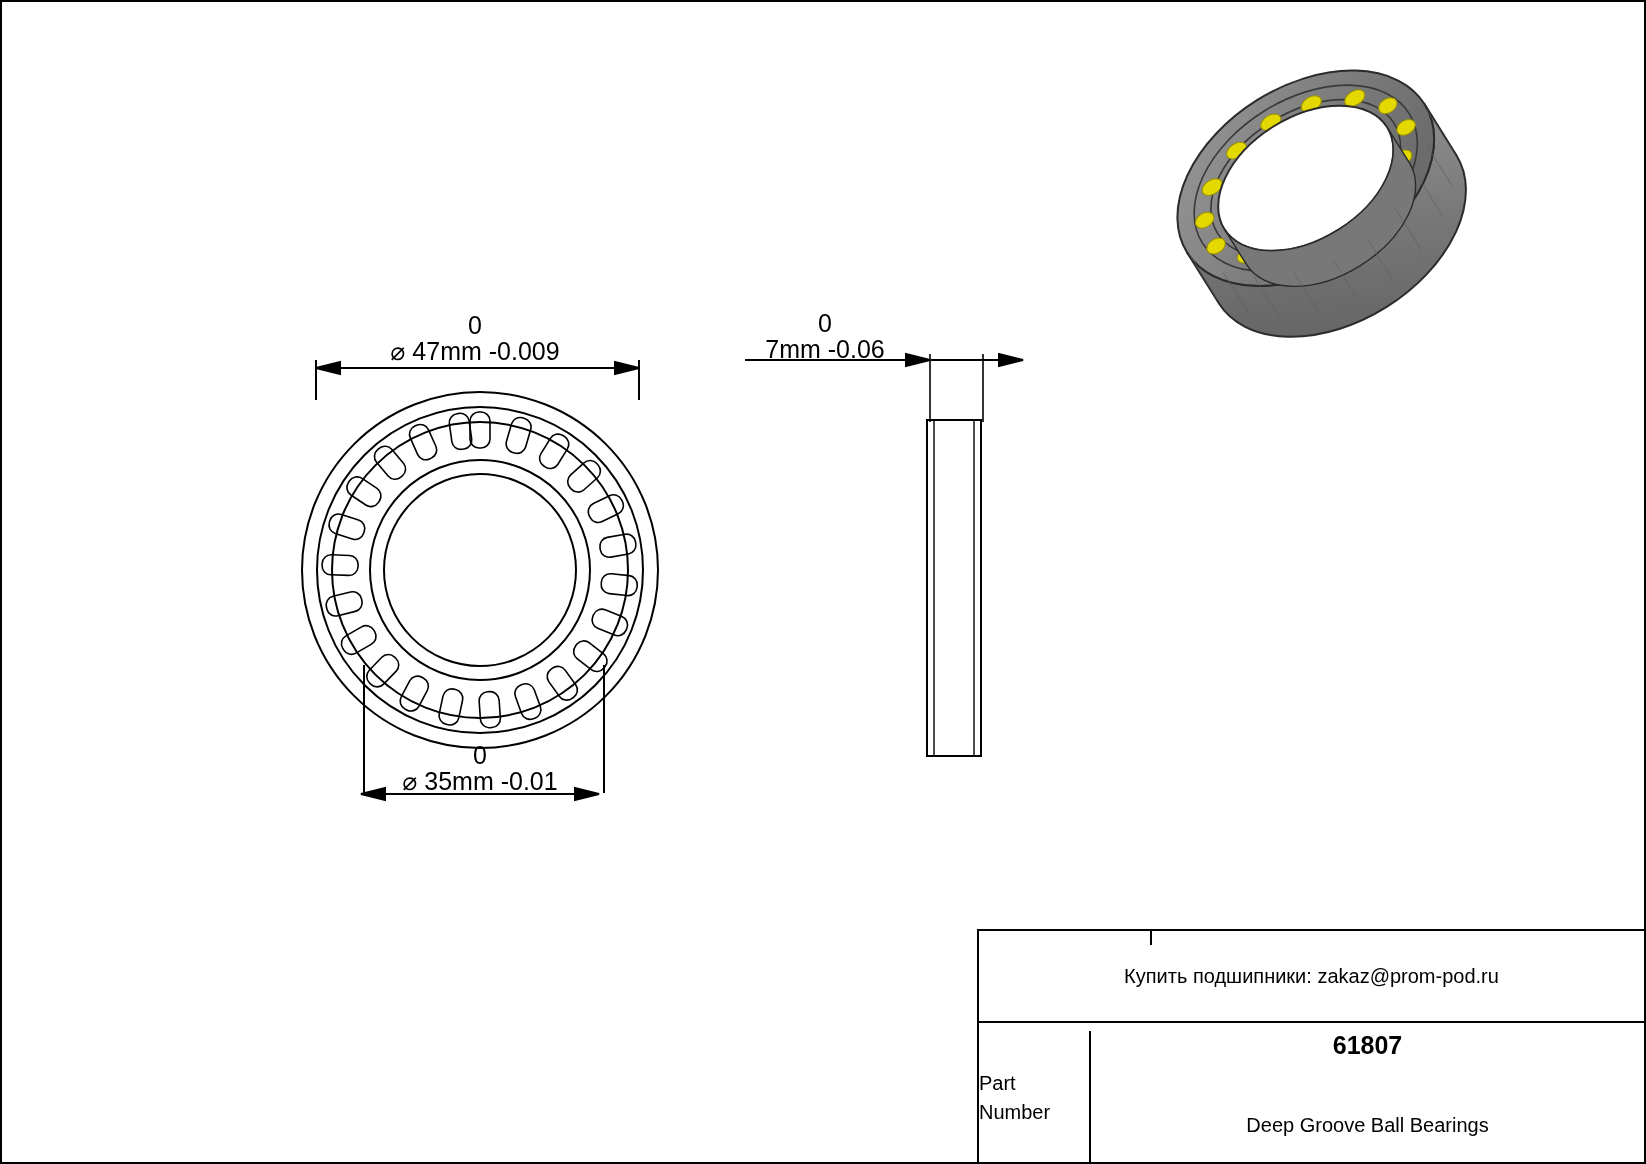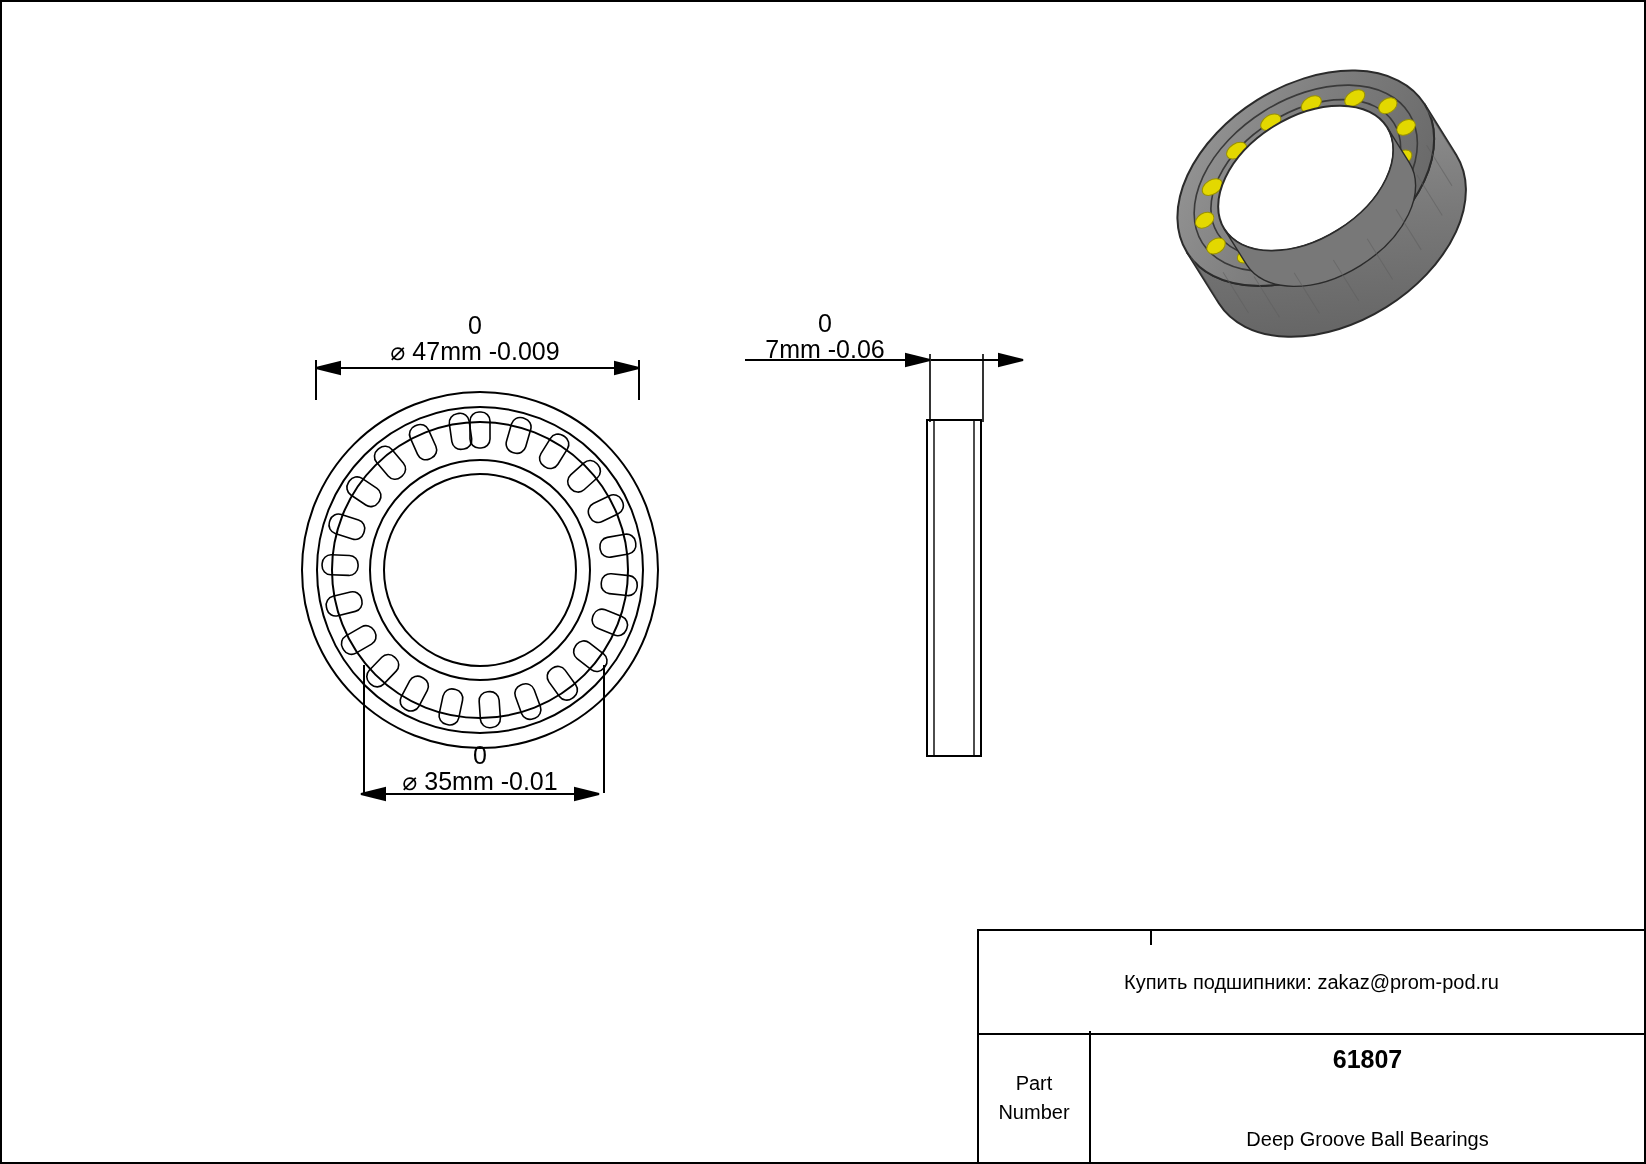--- a/index.html
+++ b/index.html
@@ -4,25 +4,25 @@
 <style>
   html,body{margin:0;padding:0;background:#ffffff;}
   body{width:1646px;height:1164px;position:relative;font-family:"Liberation Sans",sans-serif;color:#000;overflow:hidden;}
   .sheet{position:absolute;inset:0;border:2px solid #000;box-sizing:border-box;}
   .abs{position:absolute;}
   .dimstack{text-align:center;line-height:1.05;}
   .dimstack .top{font-size:25px;}
   .dimstack .bottom{font-size:25px;white-space:nowrap;}
   svg{display:block;overflow:visible;}
   .titleblock{position:absolute;left:977px;top:929px;width:667px;height:233px;border-left:2px solid #000;border-top:2px solid #000;box-sizing:border-box;}
-  .tb-row1{position:absolute;left:0;top:0;width:100%;height:104px;border-bottom:2px solid #000;box-sizing:border-box;display:flex;align-items:center;justify-content:center;}
+  .tb-row1{position:absolute;left:0;top:0;width:100%;height:92px;border-bottom:2px solid #000;box-sizing:border-box;display:flex;align-items:center;justify-content:center;}
   .tb-email{font-size:20px;}
   .tb-row2{position:absolute;left:0;top:100px;width:100%;height:133px;display:flex;}
-  .tb-cell-left{width:112px;border-right:2px solid #000;box-sizing:border-box;display:flex;flex-direction:column;align-items:center;justify-content:center;font-size:20px;line-height:1.45;}
-  .tb-cell-right{flex:1;display:flex;flex-direction:column;align-items:center;justify-content:center;}
+  .tb-cell-left{width:112px;border-right:2px solid #000;box-sizing:border-box;display:flex;flex-direction:column;justify-content:center;font-size:20px;line-height:1.45;}
+  .tb-cell-right{flex:1;display:flex;flex-direction:column;align-items:center;}
   .tb-part{font-size:25px;font-weight:bold;margin-bottom:10px;}
   .tb-desc{font-size:20px;margin-top:44px;}
   .vtick{position:absolute;left:171px;top:0;width:2px;height:14px;background:#000;}
 </style>
 </head>
 <body>
 
 <div class="sheet"></div>
 
 <div class="abs" style="left:300px;top:390px;">

